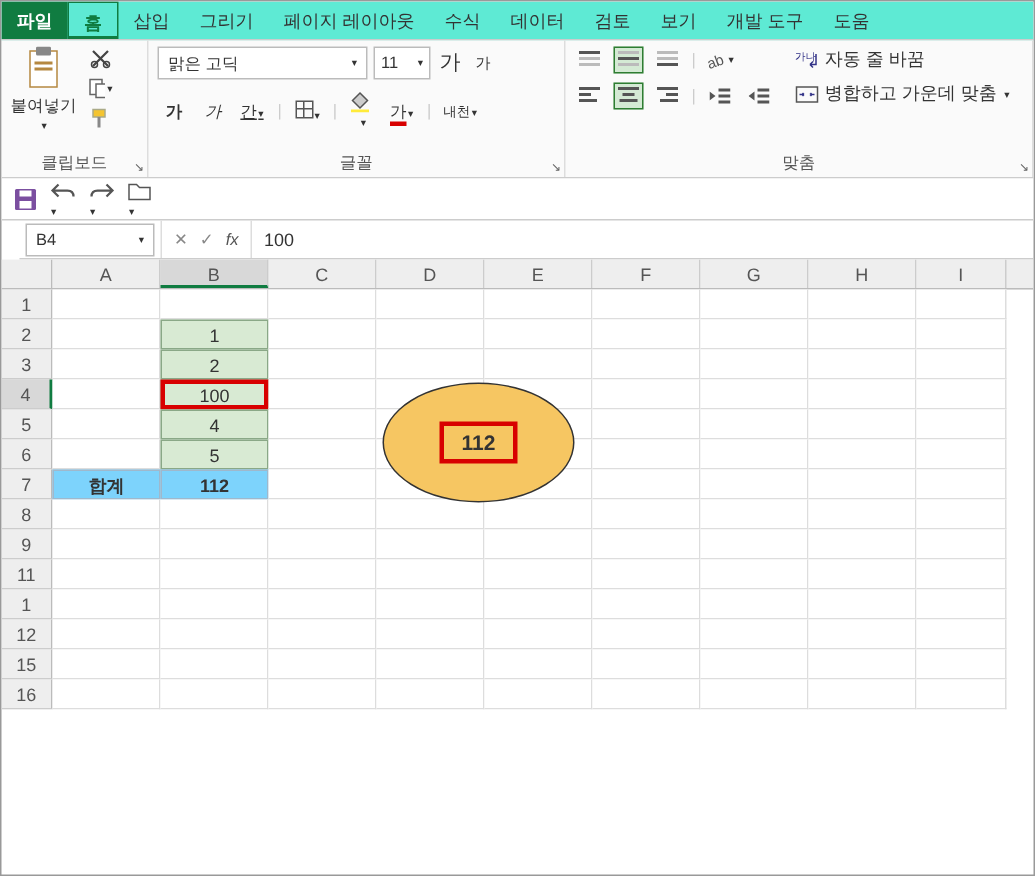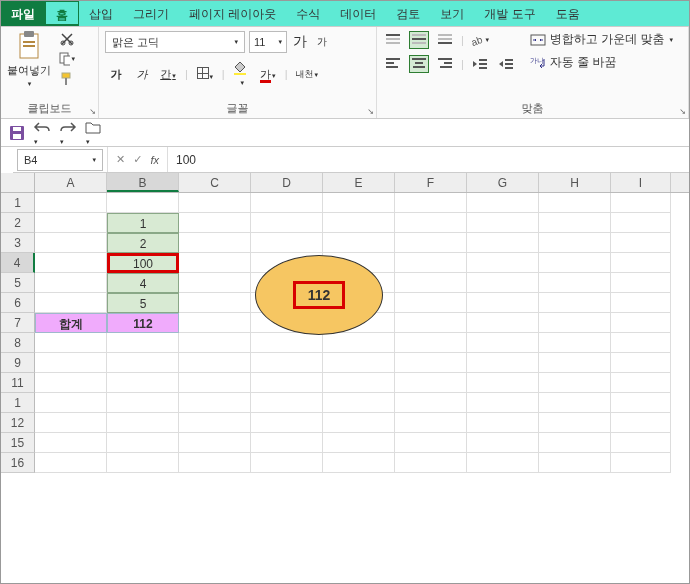--- a/index.html
+++ b/index.html
@@ -52,21 +52,21 @@
 .colh.sel { background: #d8d8d8; border-bottom: 2px solid #107c41; }
 .gridbody { position: relative; }
 .grow { display: flex; height: 20px; }
 .rowh { width: 34px; border-right: 1px solid #bbb; border-bottom: 1px solid #ccc; text-align: center; line-height: 20px; background: #eee; font-size: 12px; color: #555; }
 .rowh.sel { background: #d8d8d8; border-right: 2px solid #107c41; }
 .cell { border-right: 1px solid #ddd; border-bottom: 1px solid #ddd; text-align: center; line-height: 20px; font-size: 12px; background: #fff; }
 .cA { width: 72px; } .cB { width: 72px; } .cC { width: 72px; } .cD { width: 72px; }
 .cE { width: 72px; } .cF { width: 72px; } .cG { width: 72px; } .cH { width: 72px; } .cI { width: 60px; }
 
 .green-cell { background: #d8ead3; border: 1px solid #8aa887; }
-.blue-cell { background: #f0abfc; border: 1px solid #9fb8cc; font-weight: bold; }
+.blue-cell { background: #7dd3fc; border: 1px solid #9fb8cc; font-weight: bold; }
 .sel-cell { outline: 2px solid #107c41; outline-offset: -1px; }
 .red-box { outline: 3px solid #d80000; outline-offset: -3px; }
 
 .oval { position: absolute; width: 128px; height: 80px; border-radius: 50%; background: #f6c662; border: 1px solid #333; display: flex; align-items: center; justify-content: center; }
 .oval-text { font-weight: bold; font-size: 14px; padding: 3px 12px; outline: 3px solid #d80000; }
 
 svg { display: block; }
 </style>
 </head>
 <body>
@@ -232,32 +232,32 @@
                 <rect x="6" y="1" width="8" height="2" fill="#555"></rect>
                 <rect x="6" y="5" width="8" height="2" fill="#555"></rect>
                 <rect x="6" y="9" width="8" height="2" fill="#555"></rect>
               </svg>
             </span>
         </div>
       </div>
       <div class="merge-col">
         <div class="merge-item">
           <svg width="16" height="14">
+              <text x="0" y="7" font-size="7" fill="#338">가나</text>
+              <path d="M14 3 L14 10 L10 10 M10 10 L12 8 M10 10 L12 12" stroke="#338" fill="none"></path>
+            </svg>
+          <span>자동 줄 바꿈</span>
+        </div>
+        <div class="merge-item">
+          <svg width="16" height="14">
               <rect x="1" y="2" width="14" height="10" fill="none" stroke="#555"></rect>
               <path d="M3 7 L6 7 M10 7 L13 7 M6 7 L5 6 M6 7 L5 8 M10 7 L11 6 M10 7 L11 8" stroke="#338"></path>
             </svg>
           <span>병합하고 가운데 맞춤</span>
           <span class="dd">▾</span>
-        </div>
-        <div class="merge-item">
-          <svg width="16" height="14">
-              <text x="0" y="7" font-size="7" fill="#338">가나</text>
-              <path d="M14 3 L14 10 L10 10 M10 10 L12 8 M10 10 L12 12" stroke="#338" fill="none"></path>
-            </svg>
-          <span>자동 줄 바꿈</span>
         </div>
       </div>
     </div>
     <div class="glabel">맞춤</div>
     <span class="dialog-launcher">↘</span>
   </div>
 </div>
 
 <div class="qat">
   <span>

